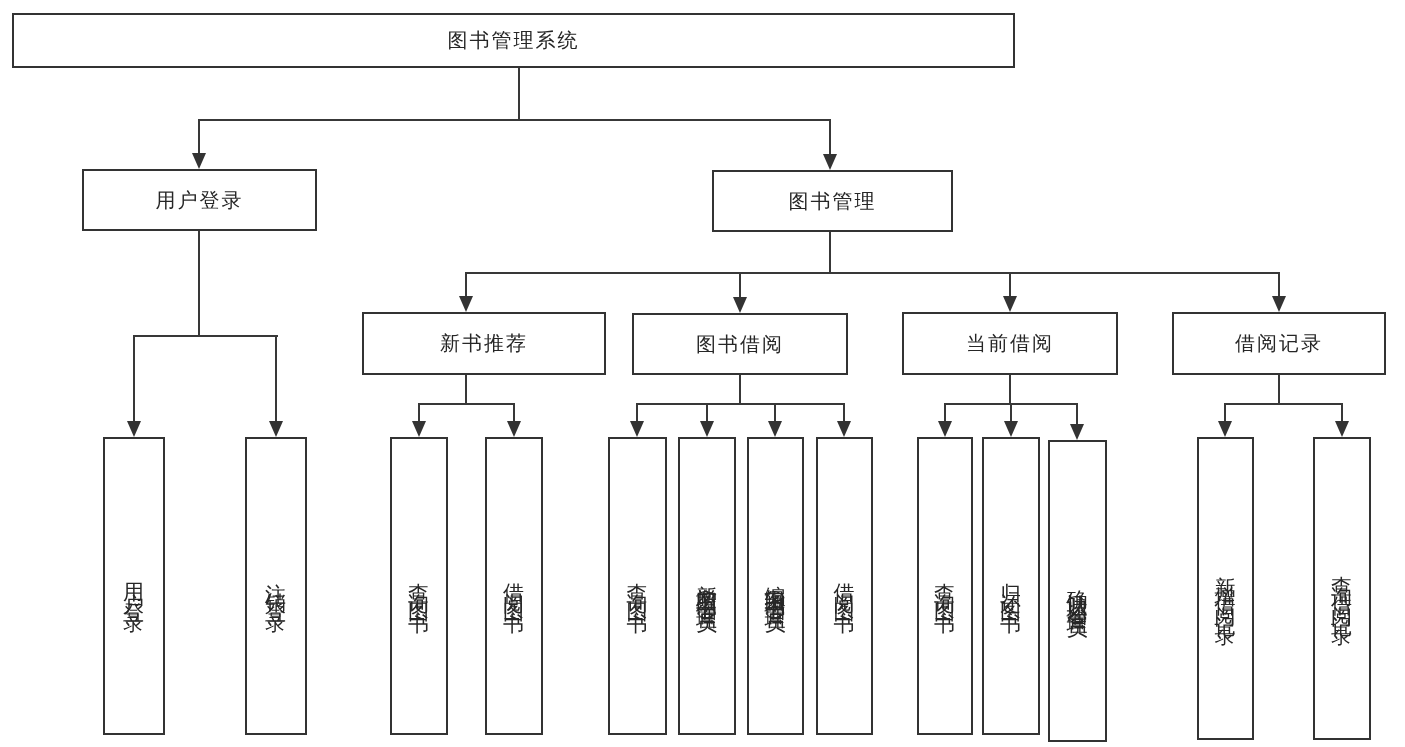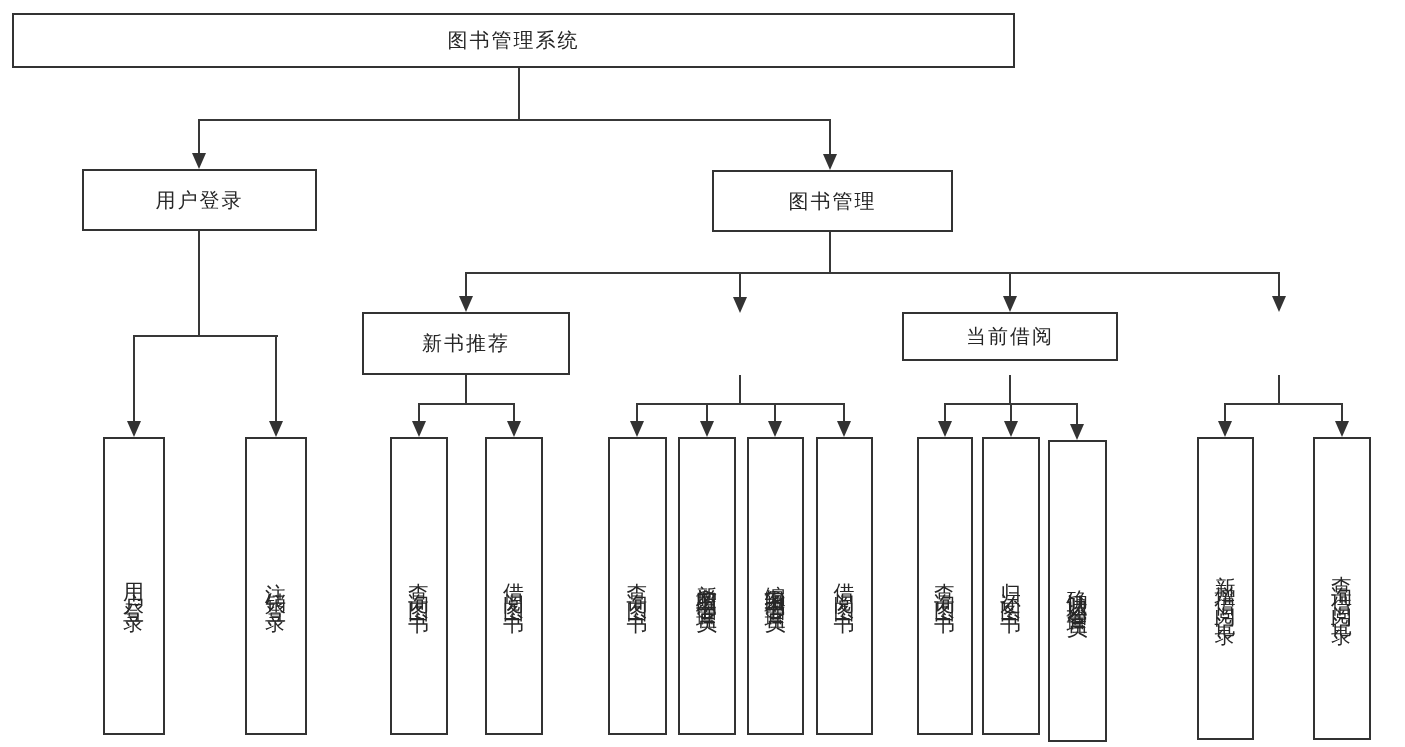--- a/index.html
+++ b/index.html
@@ -144,22 +144,24 @@
   <div class="vline" style="left:1224px;top:403px;height:19px"></div>
   <div class="arrow" style="left:1218px;top:421px"></div>
   <div class="vline" style="left:1341px;top:403px;height:19px"></div>
   <div class="arrow" style="left:1335px;top:421px"></div>
 
   <div class="node" style="left:12px;top:13px;width:1003px;height:55px">图书管理系统</div>
 
   <div class="node" style="left:82px;top:169px;width:235px;height:62px">用户登录</div>
   <div class="node" style="left:712px;top:170px;width:241px;height:62px">图书管理</div>
 
-  <div class="node" style="left:362px;top:312px;width:208px;height:63px">新书推荐</div>
-  <div class="node" style="left:902px;top:312px;width:216px;height:49px">当前借阅</div>
+  <div class="node" style="left:362px;top:312px;width:244px;height:63px">新书推荐</div>
+  <div class="node" style="left:632px;top:313px;width:216px;height:62px">图书借阅</div>
+  <div class="node" style="left:902px;top:312px;width:216px;height:63px">当前借阅</div>
+  <div class="node" style="left:1172px;top:312px;width:214px;height:63px">借阅记录</div>
 
   <div class="leaf" style="left:103px;top:437px;width:62px;height:298px">
     <span class="vtext">用户登录</span>
   </div>
   <div class="leaf" style="left:245px;top:437px;width:62px;height:298px">
     <span class="vtext">注销登录</span>
   </div>
 
   <div class="leaf" style="left:390px;top:437px;width:58px;height:298px">
     <span class="vtext">查询图书</span>

